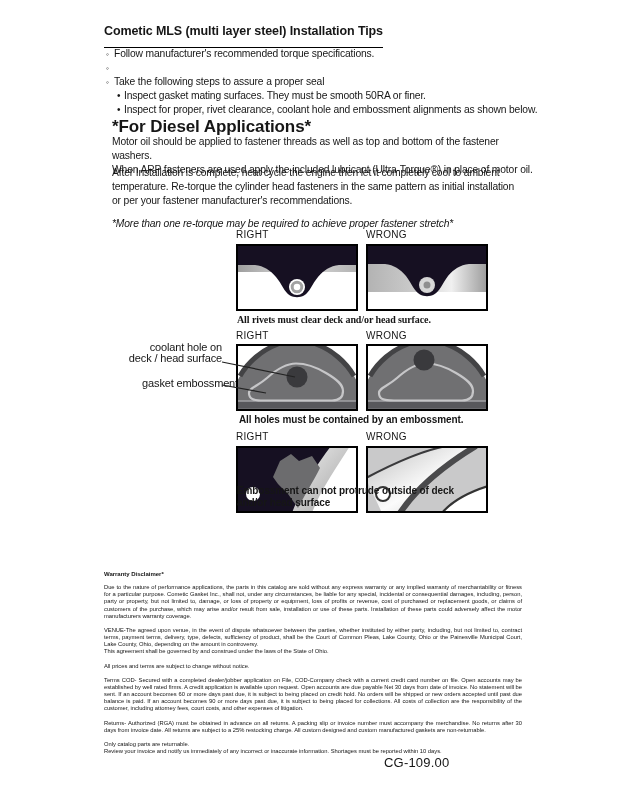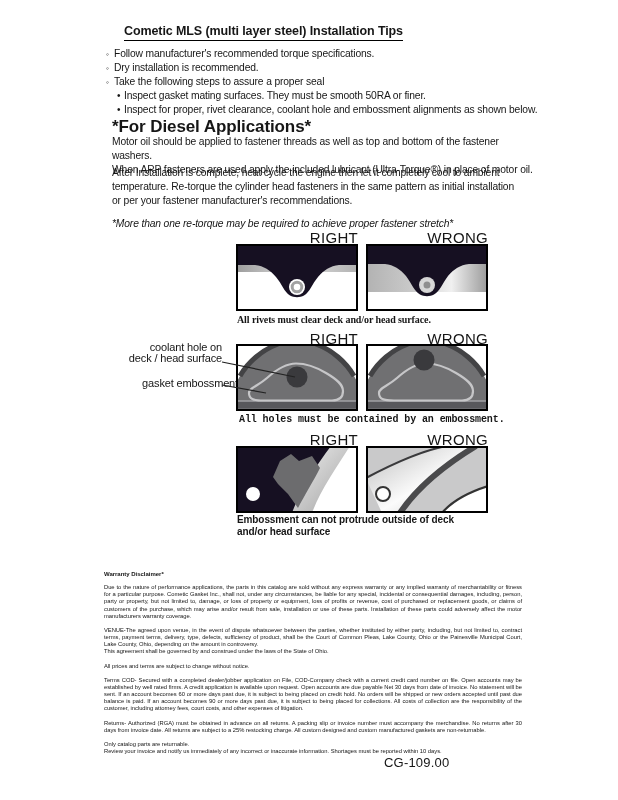--- a/index.html
+++ b/index.html
@@ -3,32 +3,32 @@
 <meta charset="utf-8">
 <style>
   html,body{margin:0;padding:0;background:#e8e8e8;}
   .page{
     position:relative;width:618px;height:800px;background:#ffffff;
     font-family:"Liberation Sans","DejaVu Sans",sans-serif;color:#161616;
     overflow:hidden;margin:0 auto;
   }
   .abs{position:absolute;}
   .title{
-    left:124px;top:24px;font-size:12.5px;font-weight:bold;letter-spacing:-0.1px;
-    border-bottom:1.6px solid #000;padding-bottom:2px;white-space:nowrap;
+    left:104px;top:24px;font-size:12.5px;font-weight:bold;letter-spacing:-0.1px;
+    border-bottom:1.6px solid #000;padding-bottom:9px;white-space:nowrap;
   }
   .tips{left:106px;top:47px;width:440px;font-size:10.3px;line-height:14px;letter-spacing:-0.15px;}
   .tip-row{display:flex;}
   .tip-row.sub{margin-left:11px;}
   .mark1{width:8px;font-size:8.5px;line-height:14px;flex:0 0 8px;}
   .mark2{width:7px;font-size:10px;line-height:13.5px;flex:0 0 7px;}
   .heading{left:112px;top:117px;font-size:17px;font-weight:bold;letter-spacing:-0.1px;}
   .para{left:112px;width:425px;font-size:10.3px;line-height:14px;letter-spacing:-0.15px;white-space:pre-line;}
   .p1{top:135px;} .p2{top:166px;} .p3{top:217px;font-style:italic;}
-  .dg-label{font-size:15px;letter-spacing:0.3px;width:122px;text-align:right;white-space:nowrap;}
+  .dg-label{font-size:10px;letter-spacing:0.3px;width:122px;text-align:left;white-space:nowrap;}
   .cap{font-size:10px;font-weight:bold;letter-spacing:-0.1px;white-space:pre-line;line-height:11.5px;}
   .panel{width:122px;height:67px;display:block;}
   .ann{font-size:11px;line-height:11px;text-align:right;width:182px;letter-spacing:-0.15px;}
   .warranty{left:104px;top:571px;width:418px;font-size:5.8px;line-height:7.15px;letter-spacing:-0.02px;}
   .wh{font-weight:bold;margin:0 0 6px 0;font-size:6px;}
   .wp{margin:0 0 7px 0;text-align:justify;white-space:pre-line;}
   .code{left:384px;top:755px;font-size:13px;letter-spacing:0.2px;}
 </style>
 </head>
 <body>
@@ -37,21 +37,20 @@
 
   <div class="abs title">Cometic MLS (multi layer steel) Installation Tips</div>
 
   <div class="abs tips">
     <div class="tip-row">
       <span class="mark1">◦</span>
       <span>Follow manufacturer's recommended torque specifications.</span>
     </div>
     <div class="tip-row">
       <span class="mark1">◦</span>
-      <span>Dry installation is recommended.</span>
     </div>
     <div class="tip-row">
       <span class="mark1">◦</span>
       <span>Take the following steps to assure a proper seal</span>
     </div>
     <div class="tip-row sub">
       <span class="mark2">•</span>
       <span>Inspect gasket mating surfaces.  They must be smooth 50RA or finer.</span>
     </div>
     <div class="tip-row sub">
@@ -139,21 +138,21 @@
     <path d="M13,49 C13,55 17,56.5 28,56.5 L96,56.5 C104,56.5 107,53 107,47 C107,41 102,36 90,29 C80,23 70,19.5 60,19.5 C50,19.5 41,25 31,34 C22,42 13,44 13,49 Z" fill="none" stroke="#c6c6c8" stroke-width="2.2"></path>
     <circle cx="58" cy="16" r="10.5" fill="#3a3a3d"></circle>
     <rect x="1" y="1" width="120" height="65" fill="none" stroke="#000" stroke-width="2"></rect>
   </svg>
 
   <svg class="abs" style="left:150px;top:338px;width:160px;height:62px;pointer-events:none;" viewBox="0 0 160 62">
     <line x1="72" y1="24" x2="145" y2="39" stroke="#222" stroke-width="1.2"></line>
     <line x1="72" y1="47" x2="116" y2="55" stroke="#222" stroke-width="1.2"></line>
   </svg>
 
-  <div class="abs cap" style="left:239px;top:414px;font-family:Liberation Mono, monospace;">All holes must be contained by an embossment.</div>
+  <div class="abs cap" style="left:239px;top:414px;">All holes must be contained by an embossment.</div>
 
   <div class="abs dg-label" style="left:236px;top:431px;">RIGHT</div>
   <div class="abs dg-label" style="left:366px;top:431px;">WRONG</div>
 
   <svg class="abs panel" style="left:236px;top:446px;" viewBox="0 0 122 67">
     <defs>
       <linearGradient id="sC" x1="0" y1="0" x2="1" y2="1">
         <stop offset="0" stop-color="#f2f2f2"></stop>
           <stop offset="1" stop-color="#a0a0a0"></stop>
       </linearGradient>
@@ -177,21 +176,21 @@
     <rect x="0" y="0" width="122" height="67" fill="#fff"></rect>
     <path d="M0,0 H122 V40 C100,47 85,56 76,67 H0 Z" fill="#c9c9ca"></path>
     <path d="M0,32 C30,16 55,5 80,0 H110 C82,17 52,40 34,67 H16 C10,54 4,42 0,32 Z" fill="url(#sD)"></path>
     <path d="M0,32 C30,16 55,5 80,0" fill="none" stroke="#3a3a3c" stroke-width="2"></path>
     <path d="M110,0 C82,17 52,40 34,67" fill="none" stroke="#4a4a4c" stroke-width="6"></path>
     <path d="M122,40 C100,47 85,56 76,67" fill="none" stroke="#333" stroke-width="2.2"></path>
     <circle cx="17" cy="48" r="7" fill="#ffffff" stroke="#333" stroke-width="2"></circle>
     <rect x="1" y="1" width="120" height="65" fill="none" stroke="#000" stroke-width="2"></rect>
   </svg>
 
-  <div class="abs cap" style="left:237px;top:514px;">Embossment can not protrude outside of deck
+  <div class="abs cap" style="left:237px;top:485px;">Embossment can not protrude outside of deck
 and/or head surface</div>
 
   <div class="abs warranty">
     <div class="wh">Warranty Disclaimer*</div>
     <p class="wp">Due to the nature of performance applications, the parts in this catalog are sold without any express warranty or any implied warranty of merchantability or fitness for a particular purpose.  Cometic Gasket Inc., shall not, under any circumstances, be liable for any special, incidental or consequential damages, including, person, party or property, but not limited to, damage, or loss of property or equipment, loss of profits or revenue, cost of purchased or replacement goods, or claims of customers of the purchase, which may arise and/or result from sale, installation or use of these parts.  Installation of these parts could adversely affect the motor manufacturers warranty coverage.</p>
     <p class="wp">VENUE-The agreed upon venue, in the event of dispute whatsoever between the parties, whether instituted by either party, including, but not limited to, contract terms, payment terms, delivery, type, defects, sufficiency of product, shall be the Court of Common Pleas, Lake County, Ohio or the Painesville Municipal Court, Lake County, Ohio, depending on the amount in controversy.
 This agreement shall be governed by and construed under the laws of the State of Ohio.</p>
     <p class="wp">All prices and terms are subject to change without notice.</p>
     <p class="wp">Terms COD- Secured with a completed dealer/jobber application on File, COD-Company check with a current credit card number on file.  Open accounts may be established by well rated firms.  A credit application is available upon request.  Open accounts are due payable Net 30 days from date of invoice.  No statement will be sent.  If an account becomes 60 or more days past due, it is subject to being placed on credit hold.  No orders will be shipped or new orders accepted until past due balance is paid.  If an account becomes 90 or more days past due, it is subject to being placed for collections.  All costs of collection are the responsibility of the customer, including attorney fees, court costs, and other expenses of litigation.</p>
     <p class="wp">Returns- Authorized (RGA) must be obtained in advance on all returns.  A packing slip or invoice number must accompany the merchandise.  No returns after 30 days from invoice date.  All returns are subject to a 25% restocking charge.  All custom designed and custom manufactured gaskets are non-returnable.</p>

